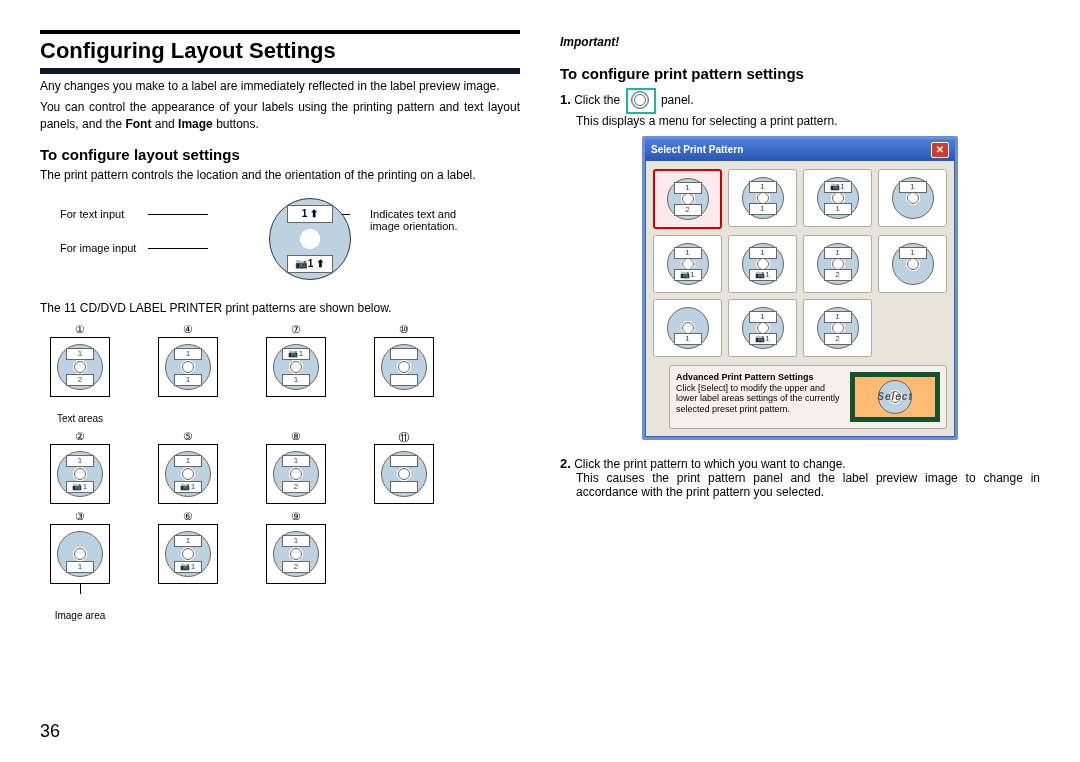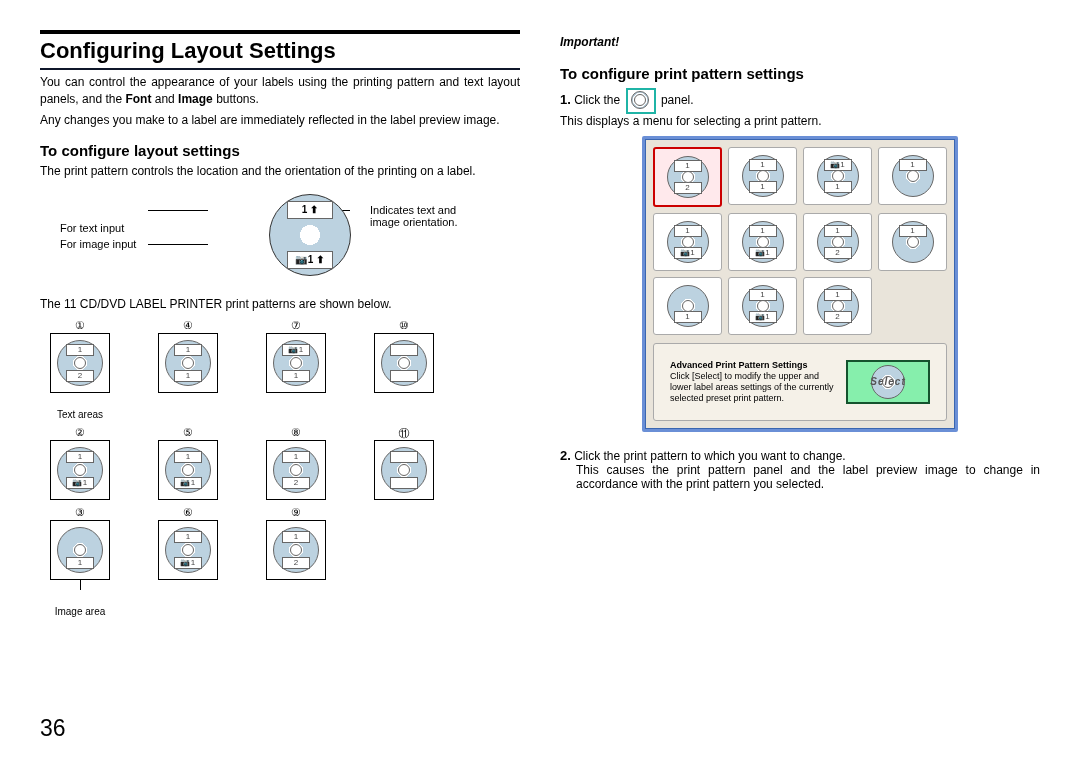--- a/index.html
+++ b/index.html
@@ -17,21 +17,21 @@
   }
   .col {
     flex: 1;
     min-width: 0;
   }
   h1 {
     font-size: 22px;
     font-weight: bold;
     margin: 0 0 4px 0;
     border-top: 4px solid #000;
-    border-bottom: 2px solid #0f172a;
+    border-bottom: 6px solid #0f172a;
     padding: 4px 0 4px 0;
   }
   h2 {
     font-size: 15px;
     font-weight: bold;
     margin: 14px 0 4px 0;
   }
   h3 {
     font-size: 13px;
     font-weight: bold;
@@ -43,21 +43,21 @@
     text-align: justify;
   }
   .step {
     margin: 6px 0;
   }
   .step-num {
     font-weight: bold;
     font-size: 13px;
   }
   .page-num {
-    font-size: 23px;
+    font-size: 18px;
     position: absolute;
     left: 40px;
     bottom: 20px;
   }
   .italic { font-style: italic; font-weight: bold; }
 
   
   .disc {
     width: 46px;
     height: 46px;
@@ -214,33 +214,34 @@
   }
   .dlg-grid .cell.selected {
     border: 2px solid #c00;
     background: #ffe9ec;
   }
   .dlg-grid .disc { width: 42px; height: 42px; }
   .adv-box {
     border: 1px solid #aaa;
     border-radius: 3px;
     background: #f5f1e8;
-    padding: 16px;
-    display: flex;
-    align-items: center;
+    padding: 6px;
+    display: flex;
+    align-items: flex-start;
     gap: 8px;
+    margin-left: 16px;
   }
   .adv-box .txt {
     flex: 1;
     font-size: 9px;
     line-height: 1.2;
   }
   .adv-box .sel-btn {
-    border: 2px solid #14532d;
-    background: #86efac;
+    border: 5px solid #14532d;
+    background: #fdba74;
     width: 80px;
     height: 40px;
     display: flex;
     align-items: center;
     justify-content: center;
     position: relative;
   }
   .adv-box .sel-btn .disc { width: 34px; height: 34px; }
   .adv-box .sel-btn .overlay {
     position: absolute;
@@ -265,28 +266,28 @@
     position: absolute;
     top: 1px; left: 3px;
   }
 </style>
 </head>
 <body>
 
 <div class="columns">
   <div class="col">
     <h1>Configuring Layout Settings</h1>
+    <p>Any changes you make to a label are immediately reflected in the label preview image.</p>
     <p>You can control the appearance of your labels using the printing pattern and text layout panels, and the <b>Font</b> and <b>Image</b> buttons.</p>
-    <p>Any changes you make to a label are immediately reflected in the label preview image.</p>
 
     <h2>To configure layout settings</h2>
     <p>The print pattern controls the location and the orientation of the printing on a label.</p>
 
     <div class="layout-diagram">
-      <span class="lbl" style="left:20px; top:32px;">For text input</span>
+      <span class="lbl" style="left:20px; top:14px;">For text input</span>
       <span class="lbl" style="left:20px; top:48px;">For image input</span>
       <span class="lbl" style="right:40px; top:14px; width:110px; white-space:normal;">Indicates text and image orientation.</span>
       <div class="ln" style="left:108px; top:20px; width:60px;"></div>
       <div class="ln" style="left:108px; top:54px; width:60px;"></div>
       <div class="ln" style="left:260px; top:20px; width:50px;"></div>
       <div class="bigdisc" style="margin-left:60px;">
         <div class="bar top">1 ⬆</div>
         <div class="bar bot">📷1 ⬆</div>
       </div>
     </div>
@@ -405,24 +406,28 @@
   <div class="col">
     <p><span class="italic">Important!</span></p>
 
     <h2>To configure print pattern settings</h2>
 
     <div class="step">
       <span class="step-num">1.</span>
       <span>Click the</span>
       <span class="panel-icon"><span class="disc"></span></span>
       <span>panel.</span>
-      <div style="">This displays a menu for selecting a print pattern.</div>
+      <div style="margin-left:16px;">This displays a menu for selecting a print pattern.</div>
     </div>
 
     <div class="dialog">
+      <div class="dlg-title">
+        <span>Select Print Pattern</span>
+        <span class="close">✕</span>
+      </div>
       <div class="dlg-body">
         <div class="dlg-grid">
           <div class="cell selected">
               <div class="disc">
                 <div class="bar top">1</div>
                 <div class="bar bot">2</div>
               </div>
             </div>
           <div class="cell">
               <div class="disc">

